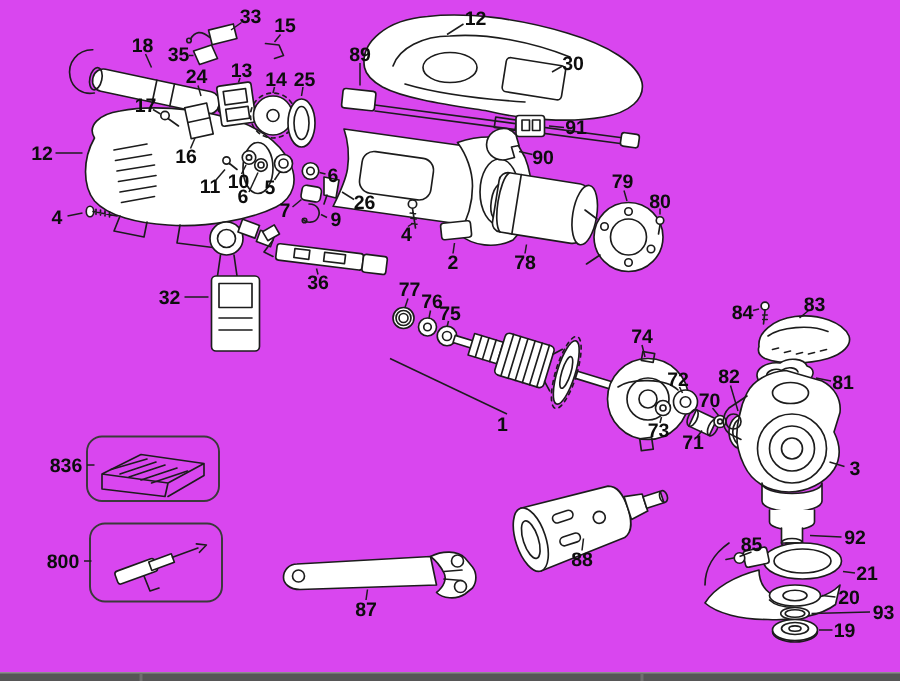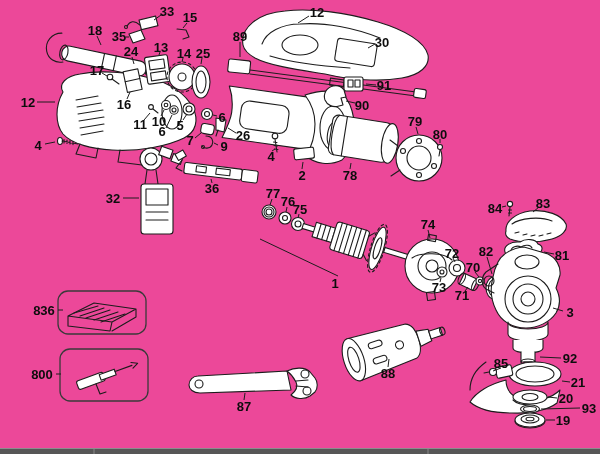--- a/index.html
+++ b/index.html
@@ -1,16 +1,16 @@
 <!DOCTYPE html>
 <html><head>
 <meta charset="utf-8">
 <style>
   html,body{margin:0;padding:0;background:#e8e8e8;}
-  .stage{position:relative;width:600px;height:454px;background:#ec4899;overflow:hidden;
+  .stage{position:relative;width:600px;height:454px;background:#d946ef;overflow:hidden;
          font-family:"Liberation Sans",sans-serif;}
   svg{position:absolute;left:0;top:0;}
   
   .ln{fill:none;stroke:#1c1c1c;stroke-width:1.1;stroke-linecap:round;stroke-linejoin:round;}
   .fw{fill:#ffffff;stroke:#1c1c1c;stroke-width:1.1;stroke-linecap:round;stroke-linejoin:round;}
   .box{fill:none;stroke:#3a3a3a;stroke-width:1.3;}
   .leader{stroke:#1d1d1d;stroke-width:1;}
   .plabel{font:bold 13px "Liberation Sans",sans-serif;fill:#0d0d0d;text-anchor:middle;}
   .bottom-bar{position:absolute;left:0;bottom:0;width:600px;height:5px;background:#565656;
               border-top:1px solid #8d8d8d;}

